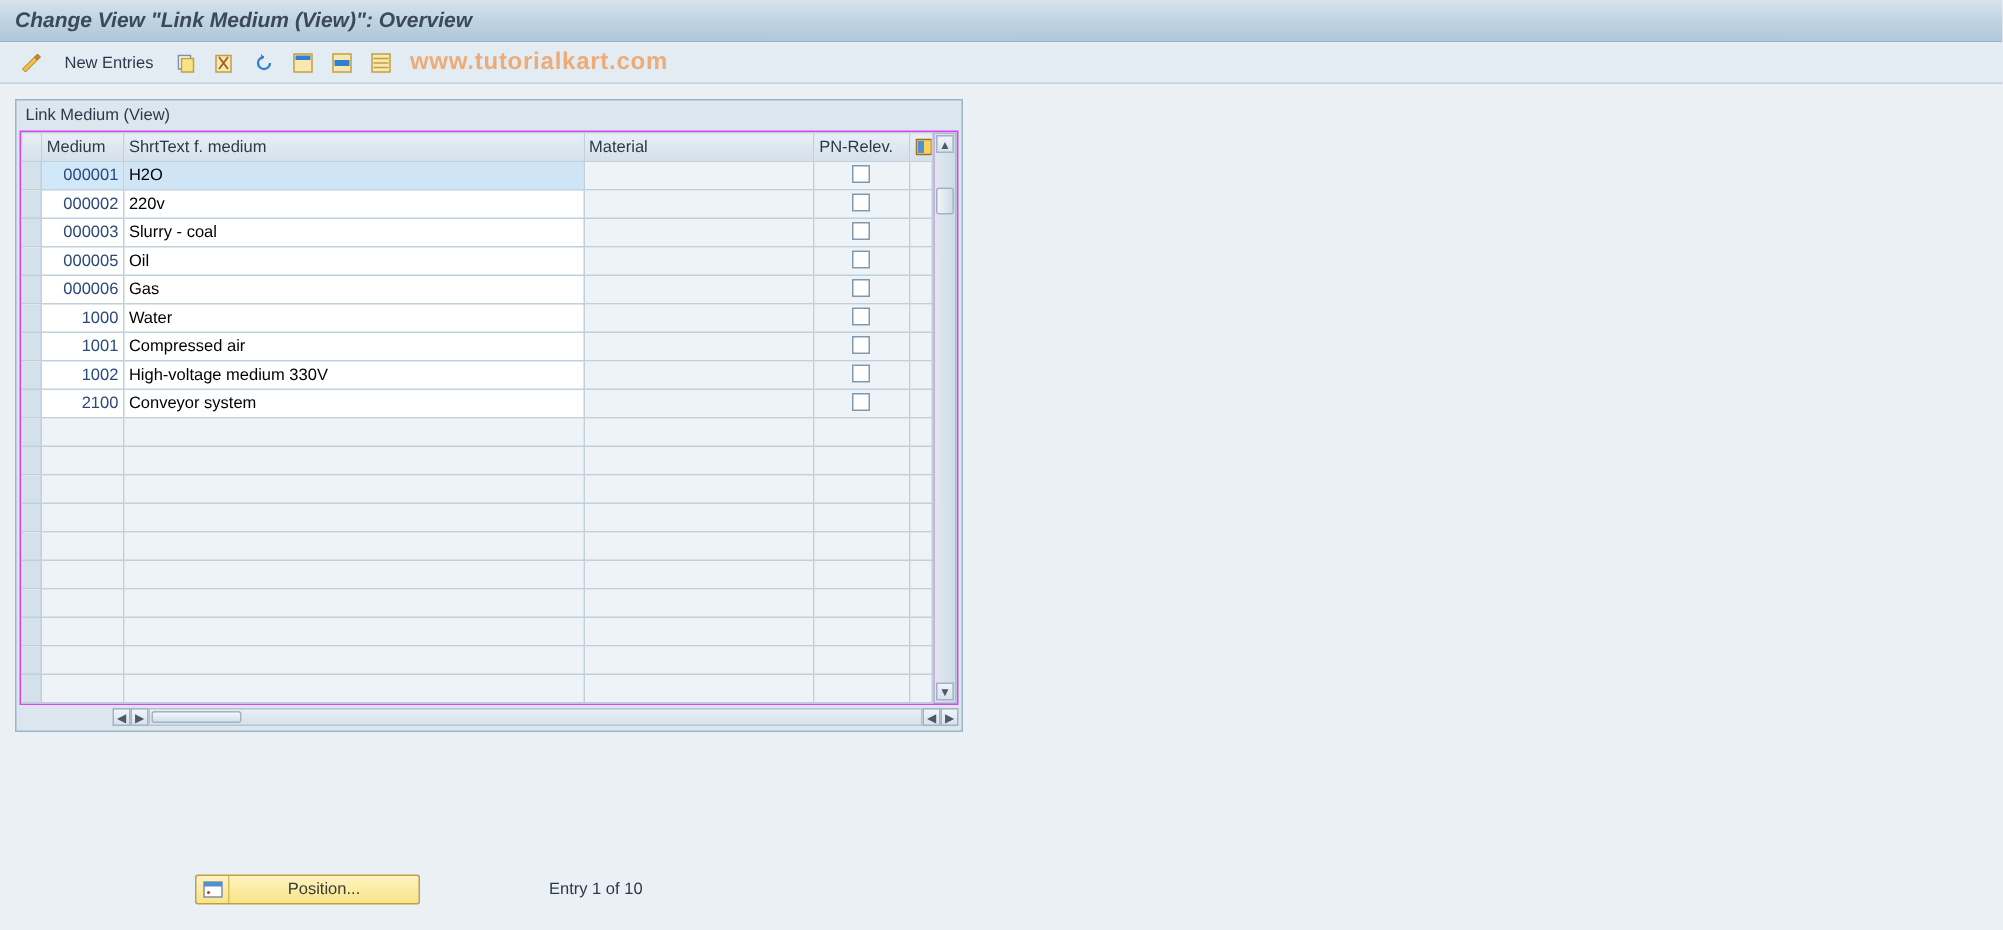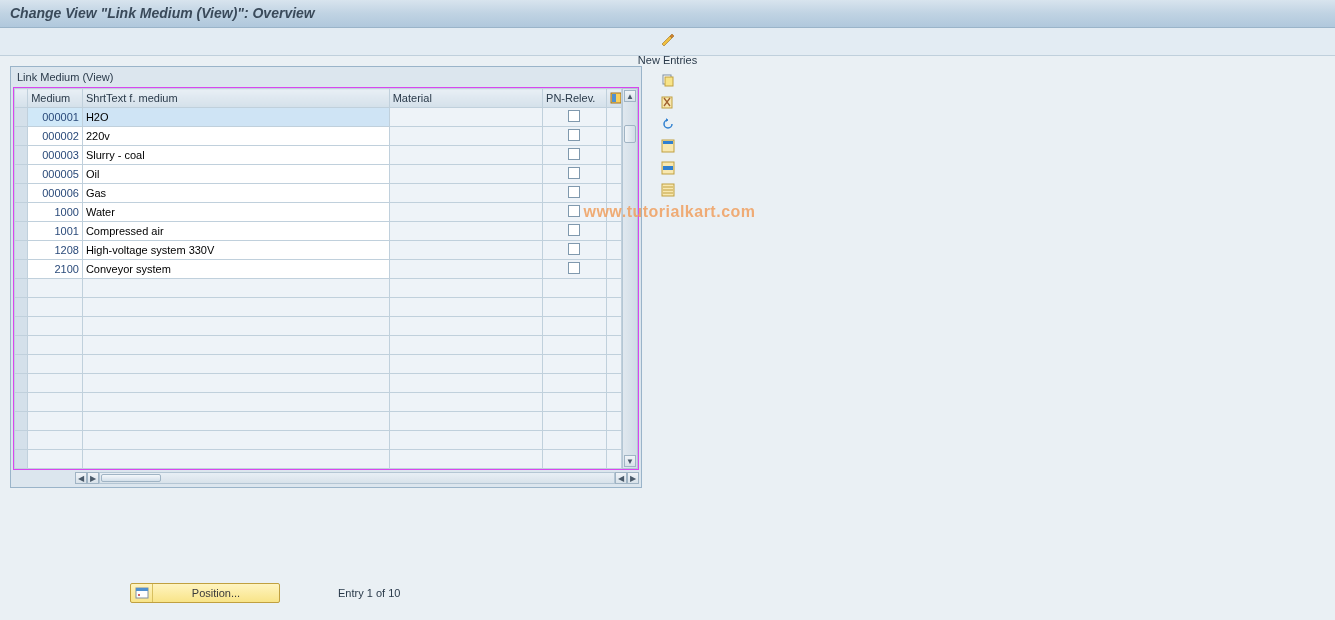--- a/index.html
+++ b/index.html
@@ -23,21 +23,20 @@
       color: #3a4a5a;
     }
     .toolbar {
       height: 28px;
       padding: 3px 10px;
       display: flex;
       align-items: center;
       gap: 4px;
       background: #e3ecf3;
       border-bottom: 1px solid #c0d0dc;
-      flex-direction: column;
     }
     .toolbar .btn {
       display: inline-flex;
       align-items: center;
       justify-content: center;
       height: 20px;
       min-width: 20px;
       padding: 0 2px;
       cursor: pointer;
       border: 1px solid transparent;
@@ -169,21 +168,21 @@
       background: linear-gradient(to bottom, #f4f8fb, #d4e0ea);
       border: 1px solid #a0b4c4;
       border-radius: 2px;
     }
     .footer {
       position: absolute;
       left: 130px;
       top: 583px;
       display: flex;
       align-items: center;
-      gap: 58px;
+      gap: 86px;
     }
     .position-btn {
       display: flex;
       align-items: center;
       height: 20px;
       width: 150px;
       background: linear-gradient(to bottom, #fff4c0, #f8e488);
       border: 1px solid #c0a040;
       border-radius: 2px;
       cursor: pointer;
@@ -335,22 +334,22 @@
             <tr>
               <td class="sel-cell"></td>
               <td class="medium-cell">1001</td>
               <td class="text-cell">Compressed air</td>
               <td class="mat-cell"></td>
               <td class="pn-cell"><span class="chk"></span></td>
               <td class="last-cell"></td>
             </tr>
             <tr>
               <td class="sel-cell"></td>
-              <td class="medium-cell">1208</td>
-              <td class="text-cell">High-voltage system 330V</td>
+              <td class="medium-cell">1002</td>
+              <td class="text-cell">High-voltage medium 330V</td>
               <td class="mat-cell"></td>
               <td class="pn-cell"><span class="chk"></span></td>
               <td class="last-cell"></td>
             </tr>
             <tr>
               <td class="sel-cell"></td>
               <td class="medium-cell">2100</td>
               <td class="text-cell">Conveyor system</td>
               <td class="mat-cell"></td>
               <td class="pn-cell"><span class="chk"></span></td>

